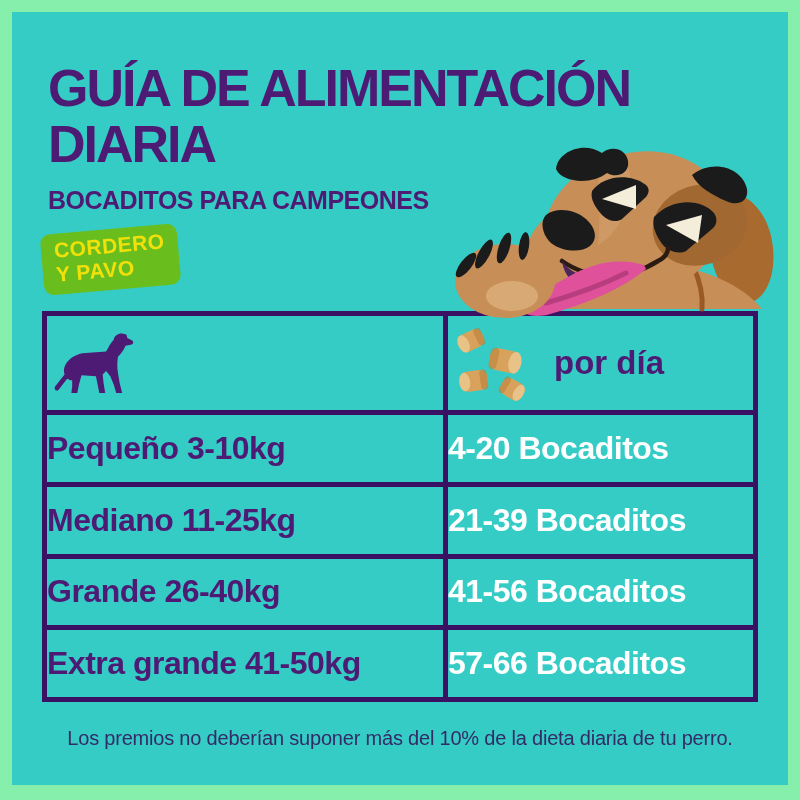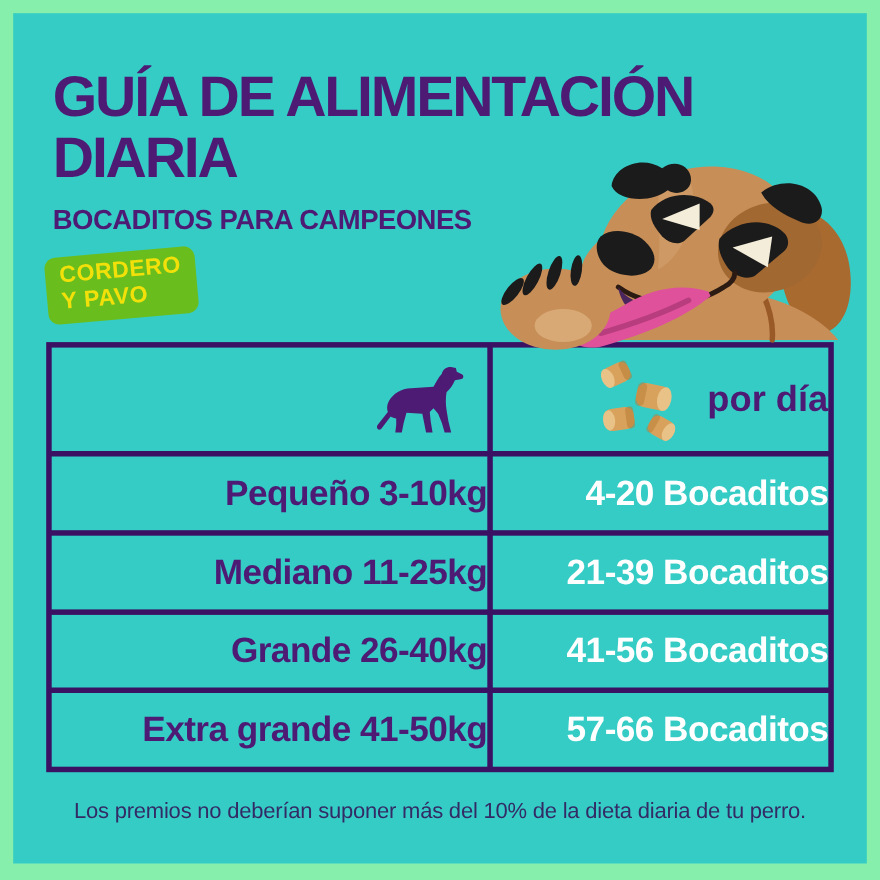--- a/index.html
+++ b/index.html
@@ -20,21 +20,21 @@
          background:var(--badge-green); color:var(--badge-yellow); border-radius:10px;
          padding:5px 13px 8px; font-weight:bold; font-size:21px; line-height:24px;
          letter-spacing:0.5px; z-index:2;}
 
   .dog-illustration{position:absolute; left:450px; top:133px; width:345px; height:187px; z-index:4;}
 
   .feeding-table{position:absolute; left:42px; top:311px; width:716px; height:391px;
                  background:var(--table-border); padding:5px; display:grid;
                  grid-template-columns:396px 1fr; grid-template-rows:94px repeat(4,1fr);
                  gap:5px; z-index:3;}
-  .cell{background:var(--teal); display:flex; align-items:center; justify-content:flex-end;}
+  .cell{background:var(--teal); display:flex; align-items:center; justify-content:flex-start;}
   .size-cell{color:var(--purple); font-weight:bold; font-size:32px; letter-spacing:-0.5px;}
   .amount-cell{color:var(--white); font-weight:bold; font-size:32px; letter-spacing:-0.5px;}
   .per-day-cell{gap:14px;}
   .per-day-label{color:var(--purple); font-weight:bold; font-size:33px;}
 
   .footnote{position:absolute; left:0; right:0; top:727px; text-align:center;
             color:var(--footnote-ink); font-size:20px; letter-spacing:-0.2px; z-index:2;}
 </style>
 </head>
 <body>

